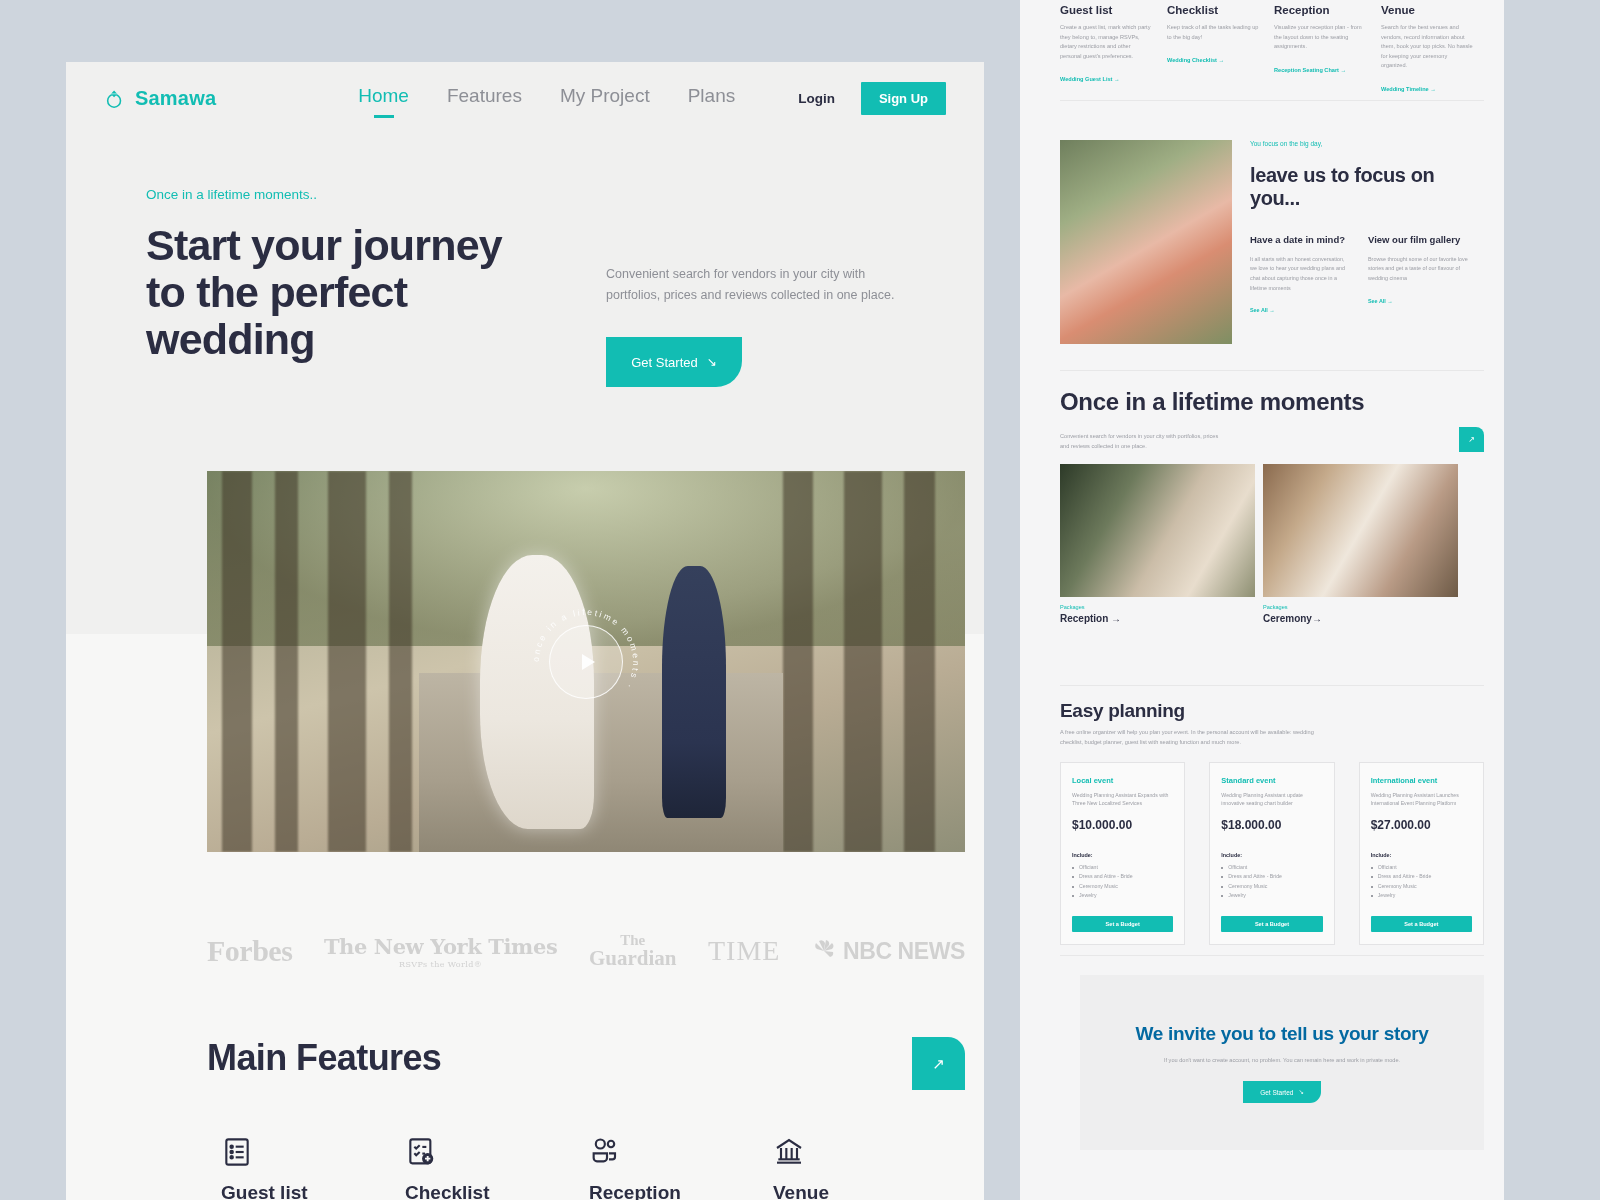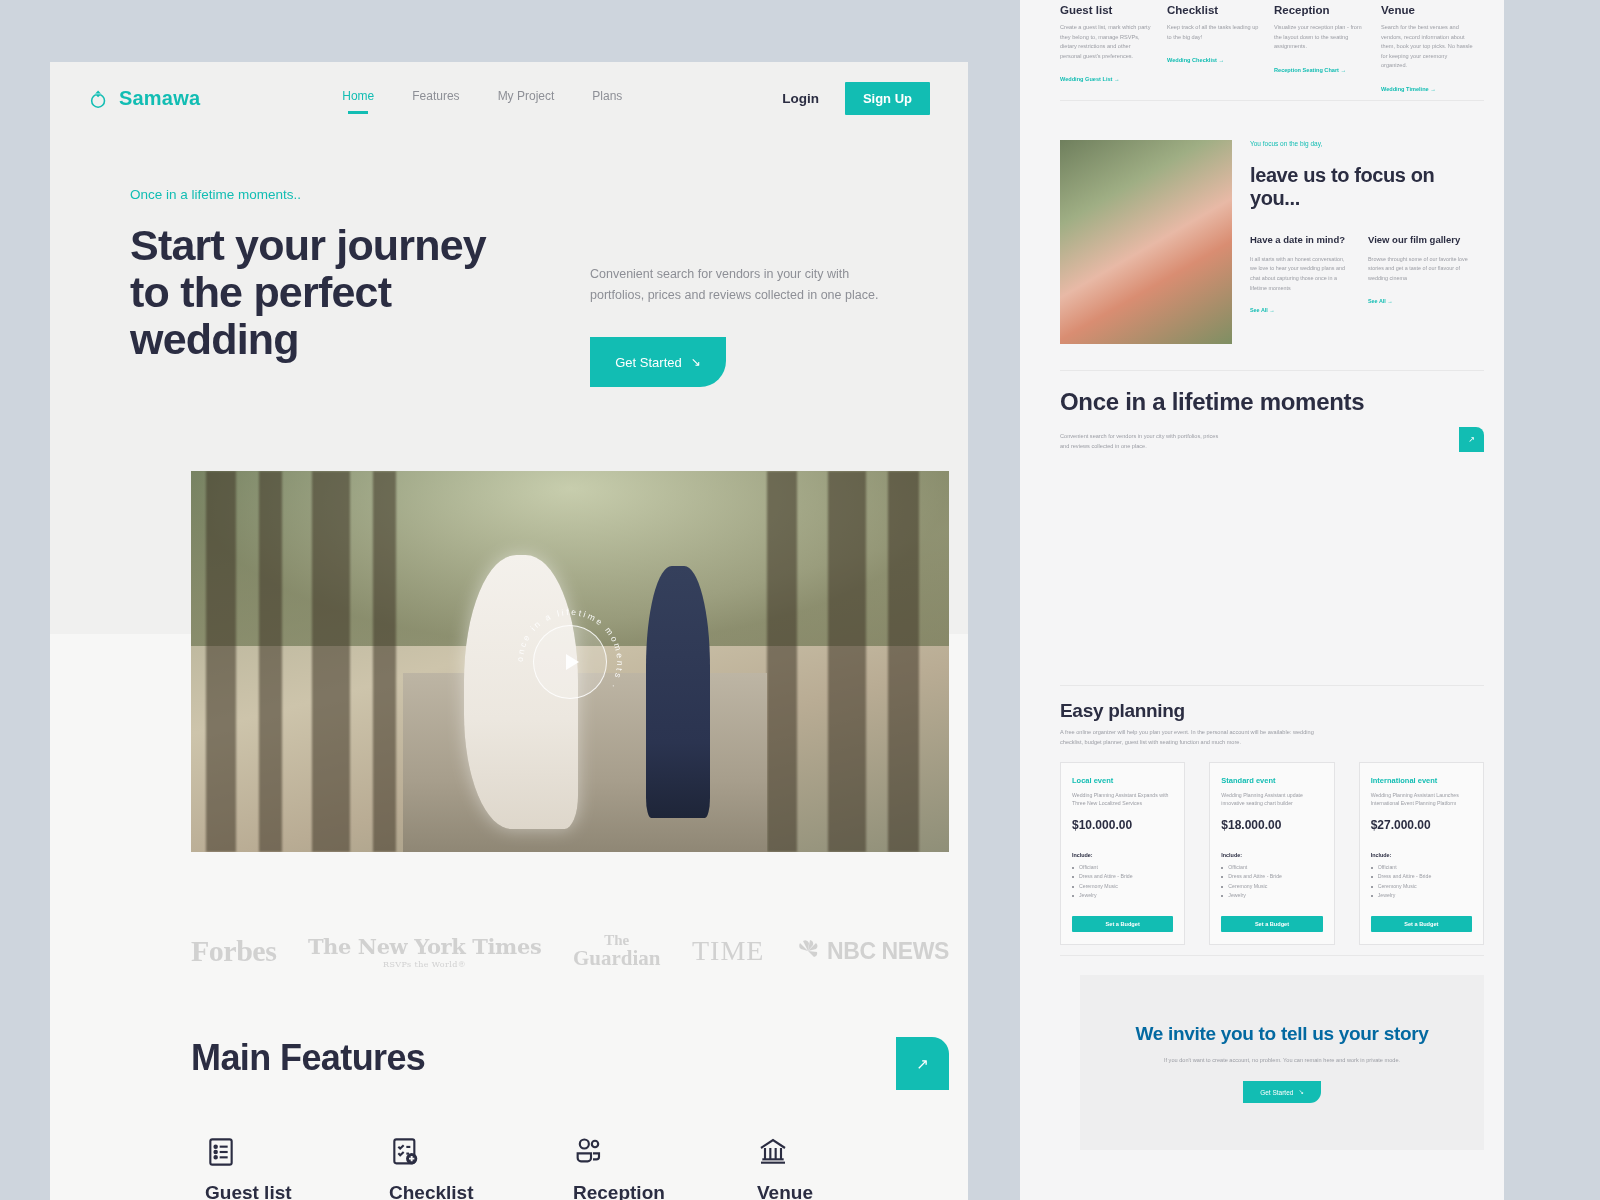--- a/index.html
+++ b/index.html
@@ -6,42 +6,42 @@
   html, body {
     width: 1600px; height: 1200px;
     background: #ced5dd;
     font-family: "Liberation Sans", sans-serif;
     overflow: hidden;
   }
   .stage { position: relative; width: 1600px; height: 1200px; }
 
   
   .panel-left {
-    position: absolute; left: 50px; top: 62px;
+    position: absolute; left: 66px; top: 62px;
     width: 918px; height: 1138px;
     background: #f0f0ef;
     overflow: hidden;
   }
   .panel-left-lower {
     position: absolute; left: 0; top: 572px;
     width: 918px; height: 566px;
     background: #f7f7f6;
   }
 
   
   .nav {
     position: absolute; left: 0; top: 0; width: 918px; height: 72px;
     display: flex; align-items: center; padding: 0 38px;
   }
   .logo { display: flex; align-items: center; gap: 9px; }
   .logo-mark { width: 22px; height: 22px; display: block; }
   .logo-text { font-size: 20px; font-weight: bold; color: #12bdb3; letter-spacing: .2px; }
   .nav-links { display: flex; gap: 38px; margin-left: 142px; align-items: center; }
   .nav-link {
-    font-size: 12px; color: #8d8f96; position: relative; padding-bottom: 5px;
+    font-size: 19px; color: #8d8f96; position: relative; padding-bottom: 5px;
     white-space: nowrap;
     text-align: right;
   }
   .nav-link.active { color: #12bdb3; }
   .nav-link.active::after {
     content: ""; position: absolute; left: 50%; transform: translateX(-50%);
     bottom: -6px; width: 20px; height: 2.5px; background: #12bdb3;
   }
   .nav-right { margin-left: auto; display: flex; align-items: center; gap: 26px; }
   .login-btn { font-size: 13.5px; color: #2b2d42; font-weight: bold; }
@@ -429,20 +429,32 @@
     </div>
 
     <div class="r-sec r-divider" style="top:370px"></div>
 
     <div class="r-sec r-once">
       <div class="once-title">Once in a lifetime moments</div>
       <div class="once-row">
         <div class="once-desc">Convenient search for vendors in your city with portfolios, prices and reviews collected in one place.</div>
         <button class="mini-badge">↗</button>
       </div>
+      <div class="gallery">
+        <div class="gal-card">
+          <div class="gal-img gal-1"></div>
+          <div class="gal-eyebrow">Packages</div>
+          <div class="gal-name">Reception →</div>
+        </div>
+        <div class="gal-card">
+          <div class="gal-img gal-2"></div>
+          <div class="gal-eyebrow">Packages</div>
+          <div class="gal-name">Ceremony→</div>
+        </div>
+      </div>
     </div>
 
     <div class="r-sec r-divider" style="top:685px"></div>
 
     <div class="r-sec r-easy">
       <div class="easy-title">Easy planning</div>
       <div class="easy-desc">A free online organizer will help you plan your event. In the personal account will be available: wedding checklist, budget planner, guest list with seating function and much more.</div>
       <div class="plans">
         <div class="plan">
           <div class="plan-name">Local event</div>

